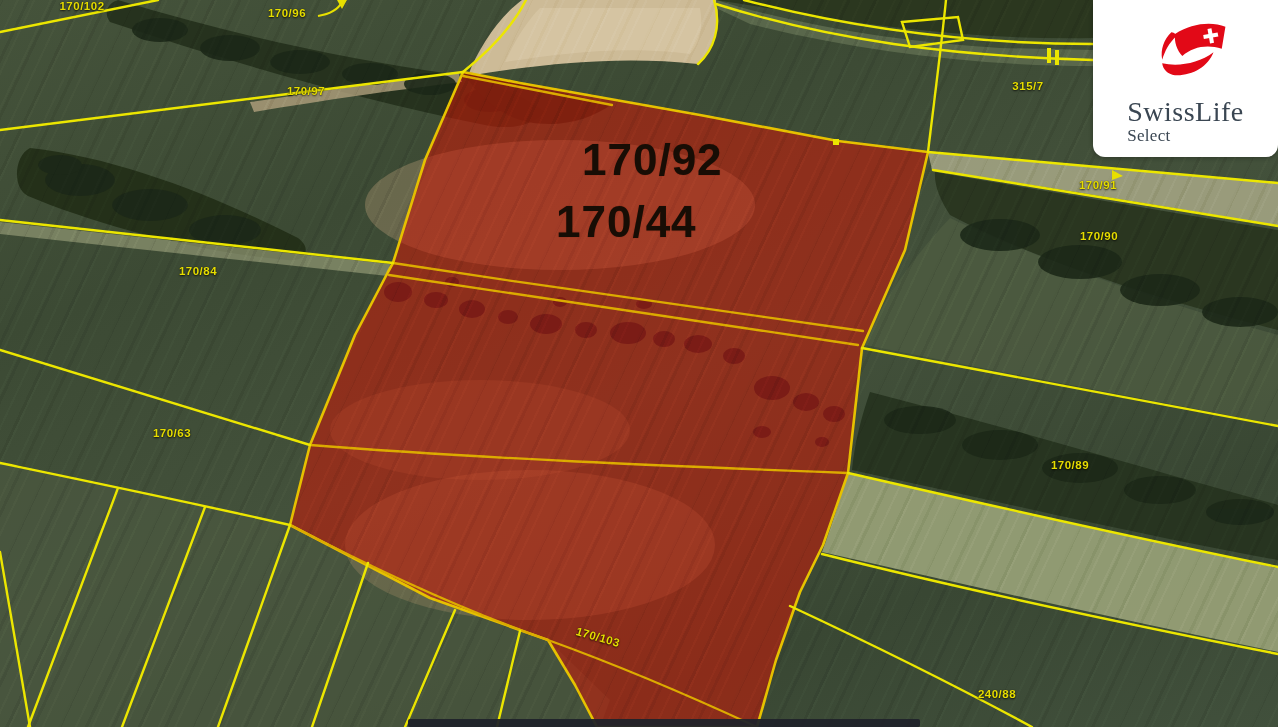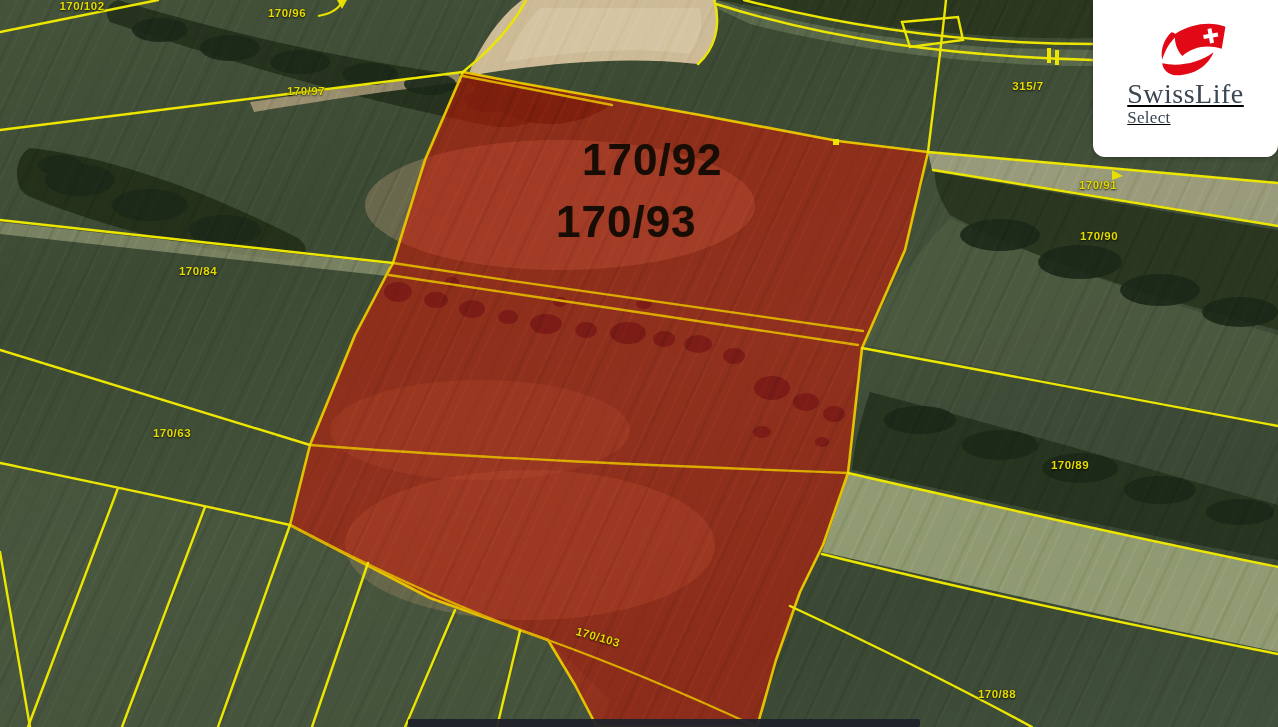--- a/index.html
+++ b/index.html
@@ -39,21 +39,21 @@
     letter-spacing:.5px;white-space:nowrap;transform:translate(-50%,-50%);
     text-shadow:0 1px 2px rgba(0,0,0,.75), 0 0 1px rgba(0,0,0,.6);
   }
   .parcel-small.rot{transform:translate(-50%,-50%) rotate(16deg);}
   .logo-card{
     position:absolute;left:1093px;top:0;width:185px;height:157px;background:#ffffff;
     border-radius:0 0 12px 12px;box-shadow:0 1px 5px rgba(0,0,0,.3);
     display:flex;flex-direction:column;align-items:center;
   }
   .logo-flag{margin-top:12px;}
-  .logo-textwrap{width:fit-content;margin-top:2px;text-decoration:underline;}
+  .logo-textwrap{width:fit-content;margin-top:20px;}
   .logo-brand{
     font-family:"Liberation Serif",serif;font-size:28px;color:var(--logo-text);
     letter-spacing:.5px;line-height:1;
   }
   .logo-product{
     font-family:"Liberation Serif",serif;font-size:17px;color:var(--logo-text);
     line-height:1.15;letter-spacing:.3px;
   }
   .bottom-bar{
     position:absolute;left:408px;top:719px;width:512px;height:8px;
@@ -190,32 +190,32 @@
     <g>
       <path d="M318,16 C330,14 338,10 342,2" stroke="#e8e000" stroke-width="2" fill="none"></path>
       <path d="M337,0 L347,0 L342,9 Z" fill="#e8e000"></path>
     </g>
     <path d="M1112,170 L1123,176 L1112,180 Z" fill="#e8e000"></path>
   </svg>
 
   <div class="stripes"></div>
 
   <div class="parcel-big" style="left:582px;top:138px">170/92</div>
-  <div class="parcel-big" style="left:556px;top:200px">170/93</div>
+  <div class="parcel-big" style="left:556px;top:200px">170/44</div>
 
   <div class="parcel-small" style="left:82px;top:6px">170/102</div>
   <div class="parcel-small" style="left:287px;top:13px">170/96</div>
   <div class="parcel-small" style="left:306px;top:91px">170/97</div>
   <div class="parcel-small" style="left:198px;top:271px">170/84</div>
   <div class="parcel-small" style="left:172px;top:433px">170/63</div>
   <div class="parcel-small" style="left:1028px;top:86px">315/7</div>
   <div class="parcel-small" style="left:1098px;top:185px">170/91</div>
   <div class="parcel-small" style="left:1099px;top:236px">170/90</div>
   <div class="parcel-small" style="left:1070px;top:465px">170/89</div>
-  <div class="parcel-small" style="left:997px;top:694px">170/88</div>
+  <div class="parcel-small" style="left:997px;top:694px">240/88</div>
   <div class="parcel-small rot" style="left:598px;top:637px">170/103</div>
 
   <div class="logo-card">
     <svg class="logo-flag" width="92" height="66" viewBox="0 0 100 72">
       <path d="M34,22 C26,30 22,40 24,52 C27,43 31,34 40,26 C38,23 36,22 34,22 Z" fill="#e20917"></path>
       <path d="M38,24 C56,12 78,10 93,16 L89,40 C73,35 57,38 46,48 C40,42 37,32 38,24 Z" fill="#e20917"></path>
       <path d="M24,56 C42,60 64,56 80,44 C74,60 56,70 38,69 C30,68 25,63 24,56 Z" fill="#e20917"></path>
       <g transform="translate(77,26) rotate(-10)" fill="#ffffff">
         <rect x="-8" y="-2.2" width="16" height="4.4"></rect>
         <rect x="-2.2" y="-8" width="4.4" height="16"></rect>

